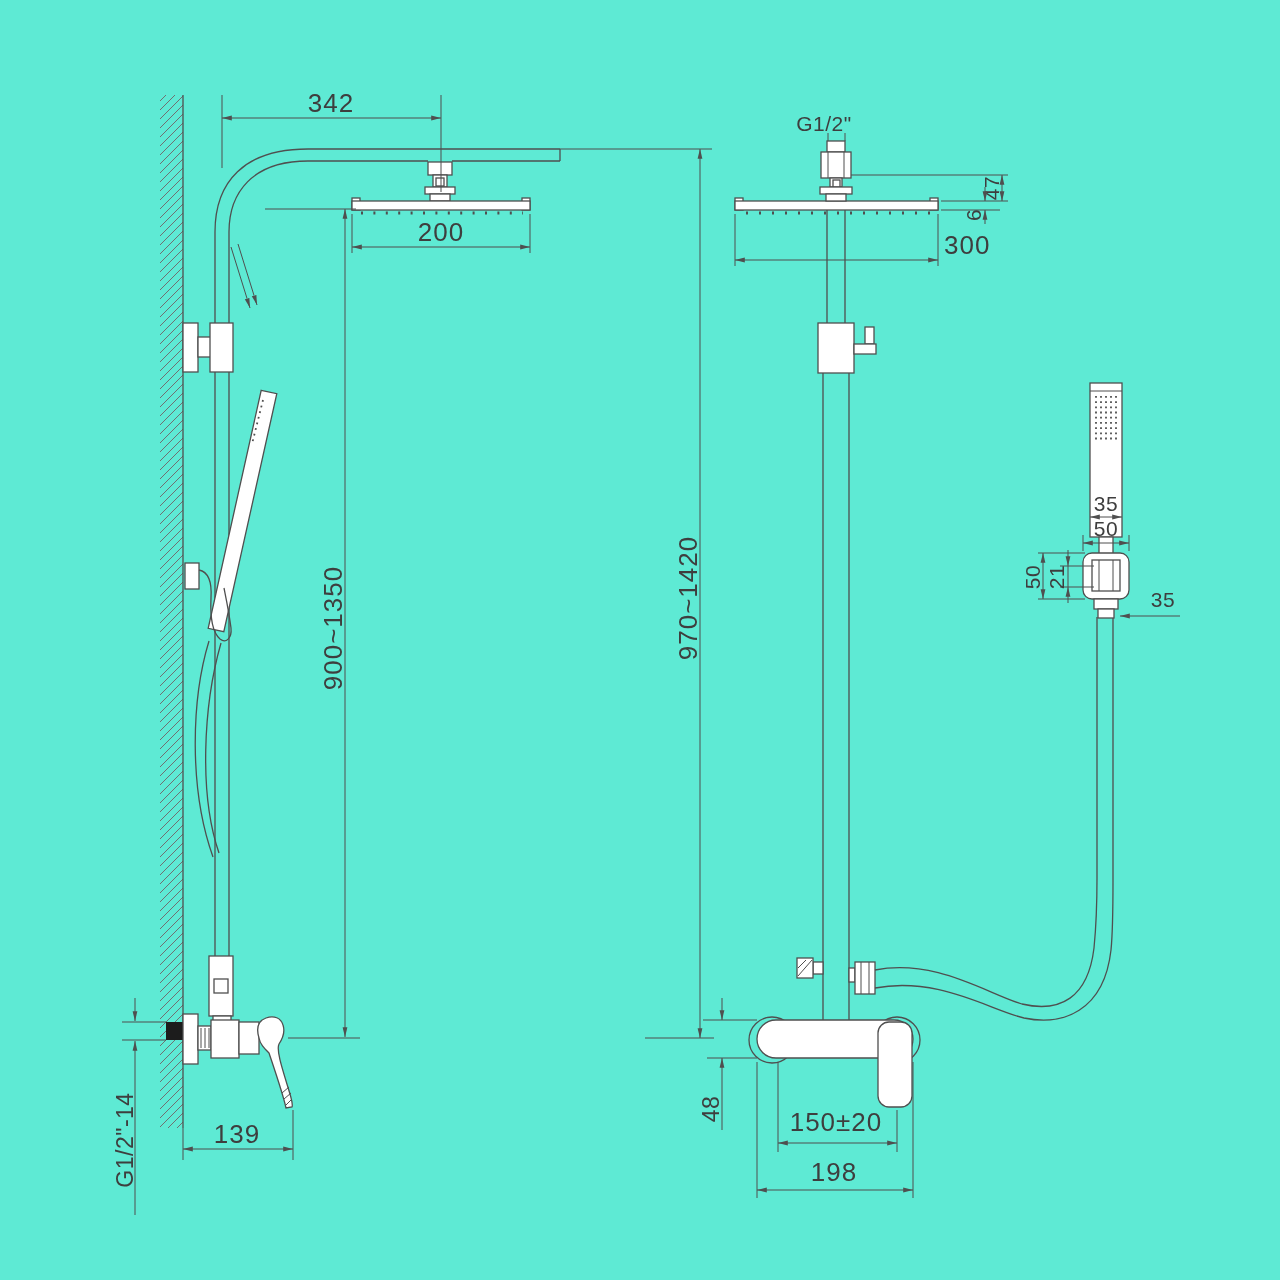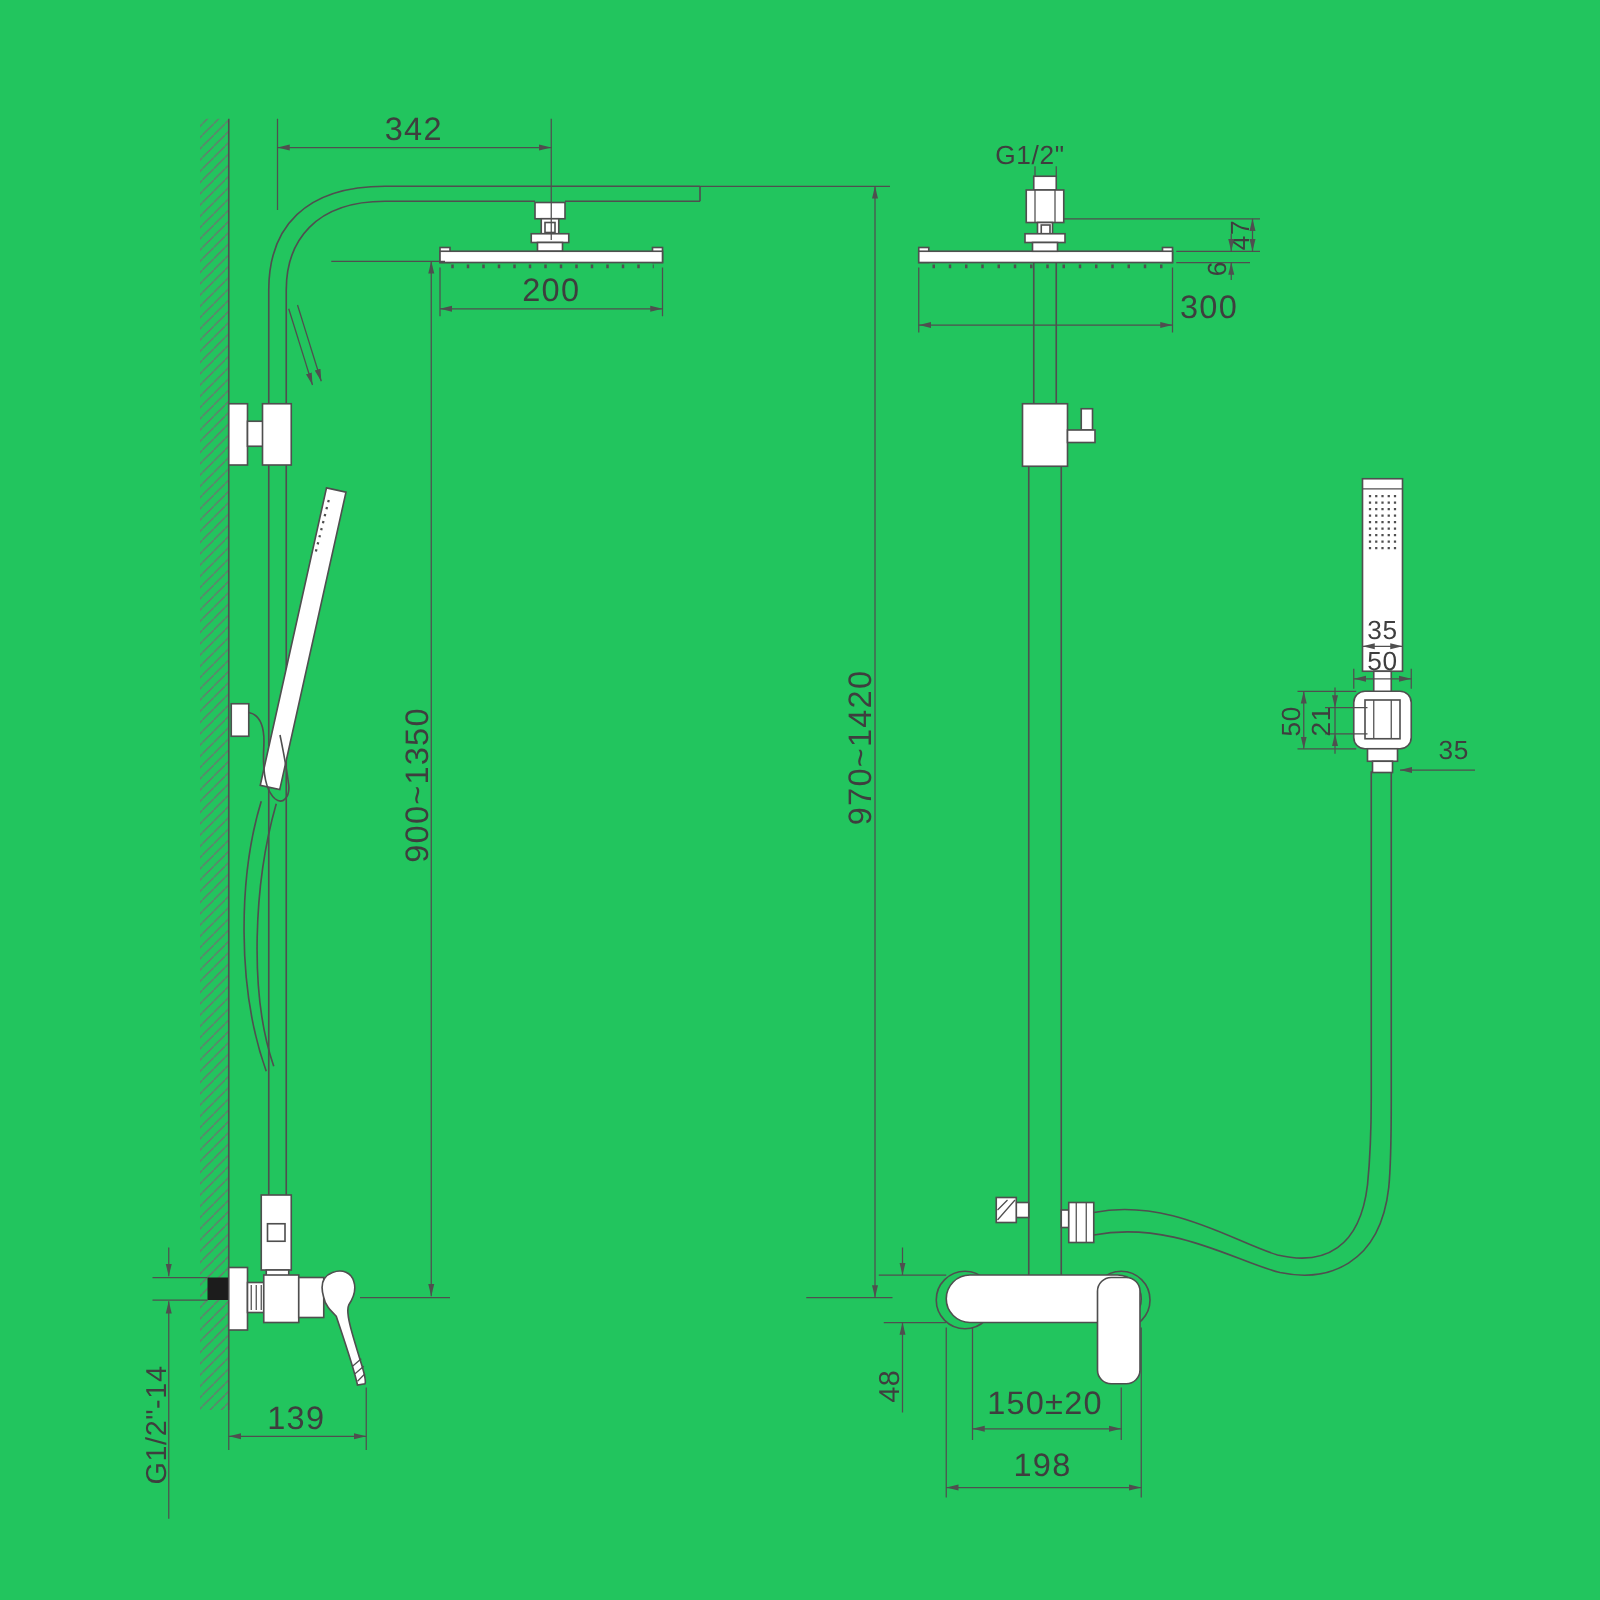--- a/index.html
+++ b/index.html
@@ -1,16 +1,16 @@
 <!DOCTYPE html>
 <html><head>
 <meta charset="utf-8">
 <style>
   html,body{margin:0;padding:0;background:#ffffff;}
-  .canvas{width:1280px;height:1280px;background:#22c55e;position:relative;overflow:hidden;}
+  .canvas{width:1280px;height:1280px;background:#5eead4;position:relative;overflow:hidden;}
   svg{display:block;}
   text{font-family:"Liberation Sans","DejaVu Sans",sans-serif;fill:#3e3e3e;}
   .d-lg{font-size:26px;letter-spacing:1px;}
   .d-md{font-size:23px;letter-spacing:0.5px;}
   .d-sm{font-size:21px;letter-spacing:0.5px;}
   .ln{stroke:#4f4f4f;stroke-width:1.3;fill:none;}
   .wf{stroke:#4f4f4f;stroke-width:1.3;fill:#ffffff;}
   .thin{stroke:#4f4f4f;stroke-width:1;fill:none;}
   .dim{stroke:#4f4f4f;stroke-width:1;fill:none;marker-start:url(#arr);marker-end:url(#arr);}
   .de{stroke:#4f4f4f;stroke-width:1;fill:none;marker-end:url(#arr);}

